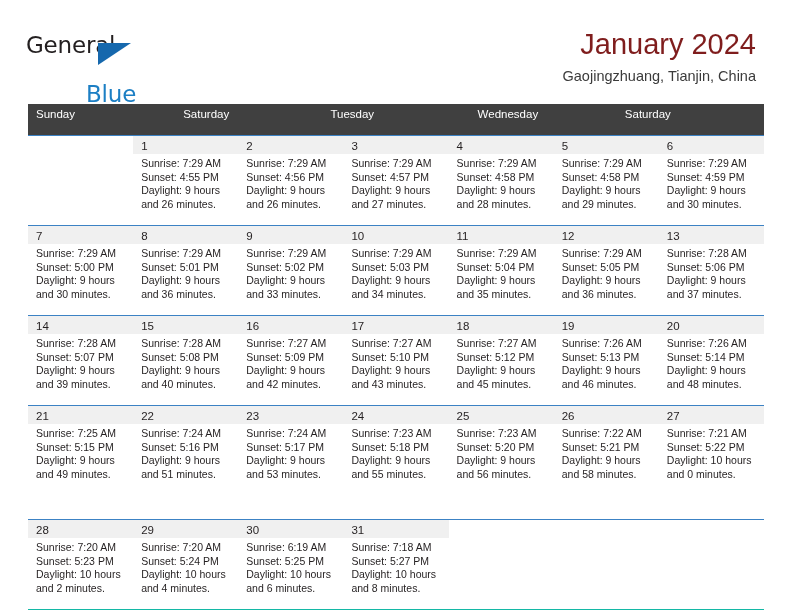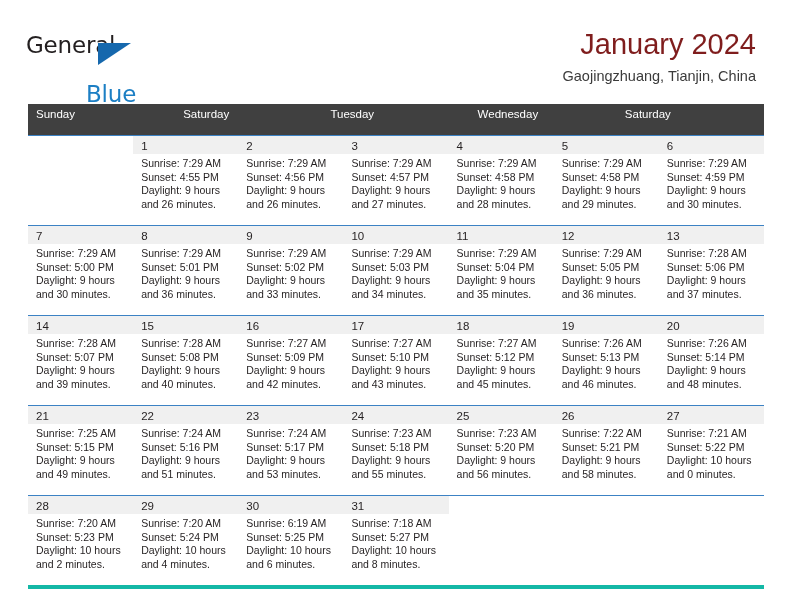--- a/index.html
+++ b/index.html
@@ -113,21 +113,22 @@
     overflow: hidden;
   }
 
   .week-row {
     display: flex;
     border-top: 1px solid #3c82c4;
     height: 89px;
     background: #ffffff;
   }
   .week-row:last-child {
-    border-bottom: 4px solid #14b8a6;
+    border-bottom: 1px solid #14b8a6;
+    margin-top: 24px;
   }
   .day-cell {
     flex: 1 1 0;
     box-sizing: border-box;
     position: relative;
     overflow: hidden;
   }
   .day-cell.filled .daynum-band {
     background: #f0f0f0;
   }

